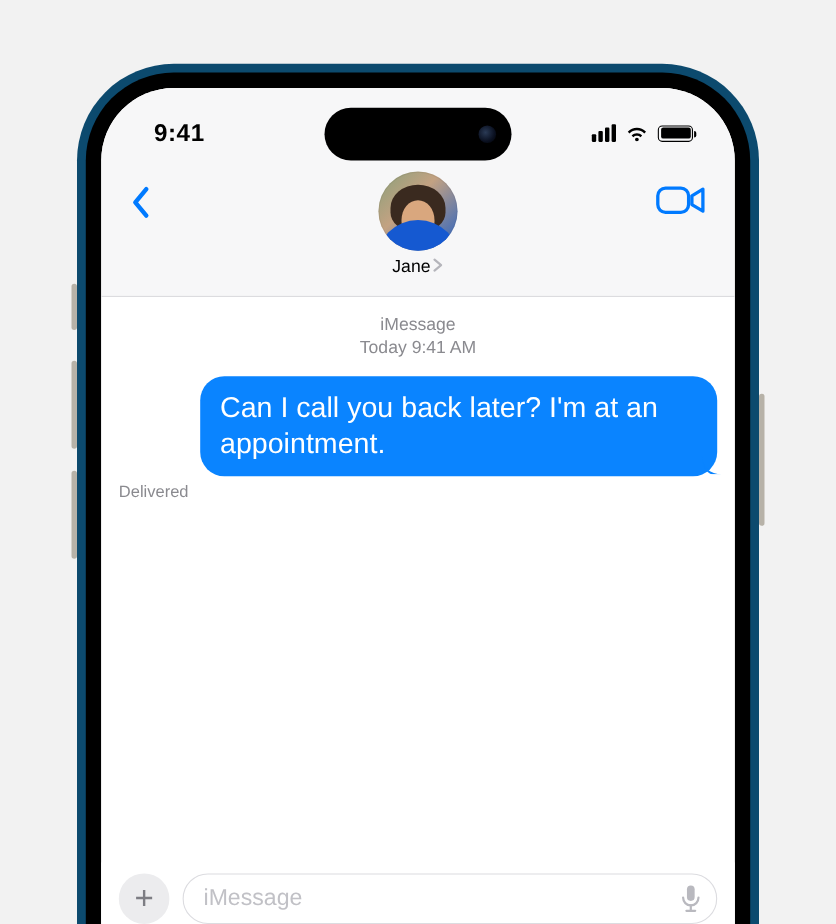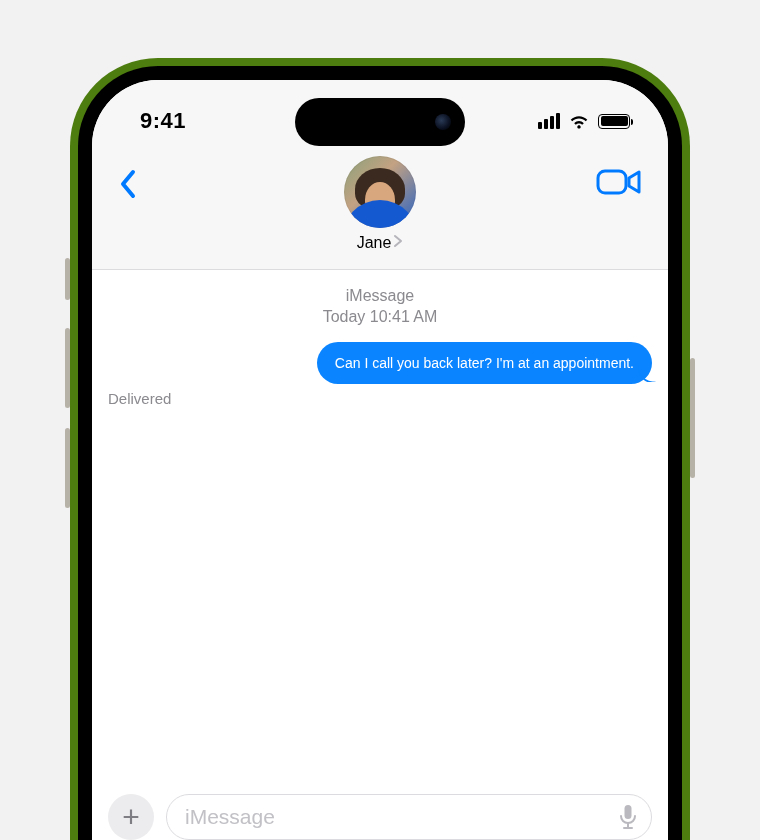--- a/index.html
+++ b/index.html
@@ -10,21 +10,21 @@
     font-family: -apple-system, "SF Pro Text", "Helvetica Neue", Helvetica, Arial, sans-serif;
     display: flex;
     align-items: flex-start;
     justify-content: center;
     overflow: hidden;
     border-radius: 40px;
   }
   .phone {
     margin-top: 58px;
     width: 620px;
-    background: #4d7c0f;
+    background: #0c4a6e;
     border-radius: 88px 88px 0 0;
     padding: 8px 8px 0 8px;
     position: relative;
   }
   .phone-inner {
     background: #000;
     border-radius: 80px 80px 0 0;
     padding: 14px 14px 0 14px;
     position: relative;
   }
@@ -171,21 +171,21 @@
     text-align:center; color:#8a8a8f; font-size:16px; line-height:1.3;
     margin: 4px 0 14px 0;
   }
   .thread-meta .line2 { display:block; }
   .bubble-row {
     display:flex; justify-content:flex-end; margin-bottom:2px;
   }
   .bubble {
     background:#0a84ff; color:#fff; border-radius:22px;
     padding: 12px 18px;
-    font-size: 14px; line-height:1.3;
+    font-size: 26px; line-height:1.3;
     max-width: 470px;
     position:relative;
   }
   .bubble .tail {
     position:absolute; right:-4px; bottom:2px; width:18px; height:18px;
     background:#0a84ff;
     clip-path: path("M0 18 C 10 18 18 12 18 0 C 18 12 12 22 0 18 Z");
     transform: scaleX(-1);
   }
   .delivered {
@@ -276,21 +276,21 @@
           <svg width="46" height="30" viewBox="0 0 46 30">
             <rect x="2" y="4" width="28" height="22" rx="7" ry="7" fill="none" stroke="#007aff" stroke-width="3"></rect>
             <path d="M33 11 L43 5 V25 L33 19 Z" fill="none" stroke="#007aff" stroke-width="3" stroke-linejoin="round"></path>
           </svg>
         </div>
       </div>
 
       <div class="thread">
         <div class="thread-meta">
           <span>iMessage</span>
-          <span class="line2">Today 10:41 AM</span>
+          <span class="line2">Today 9:41 AM</span>
         </div>
         <div class="bubble-row">
           <div class="bubble">
             <span>Can I call you back later? I'm at an appointment.</span>
             <span class="tail"></span>
           </div>
         </div>
         <div class="delivered">Delivered</div>
       </div>
 

